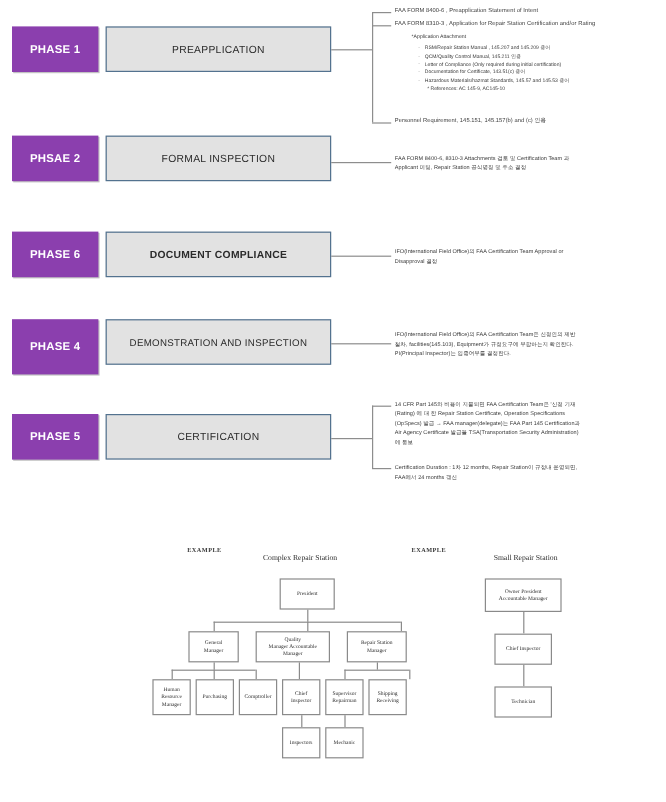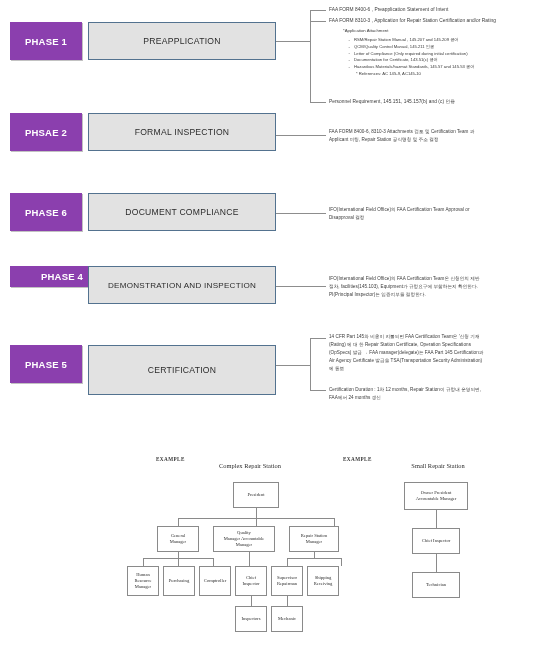--- a/index.html
+++ b/index.html
@@ -188,38 +188,38 @@
   <div class="phase-row" style="top:113px;">
     <div class="phase-badge" style="top:0px;height:38px;">PHSAE 2</div>
     <div class="phase-box" style="top:0px;height:38px;">FORMAL INSPECTION</div>
   </div>
   <div class="hline" style="left:276px;top:135px;width:50px;"></div>
   <div class="annot" style="left:329px;top:128px;width:224px;">FAA FORM 8400-6, 8310-3 Attachments 검토 및 Certification Team 과</div>
   <div class="annot" style="left:329px;top:136px;width:224px;">Applicant 미팅, Repair Station 공식명칭 및 주소 결정</div>
 
   <div class="phase-row" style="top:193px;">
     <div class="phase-badge" style="top:0px;height:38px;">PHASE 6</div>
-    <div class="phase-box" style="top:0px;height:38px;">DOCUMENT COMPLIANCE</div>
+    <div class="phase-box" style="top:0px;height:38px;font-weight:bold;">DOCUMENT COMPLIANCE</div>
   </div>
   <div class="hline" style="left:276px;top:213px;width:50px;"></div>
   <div class="annot" style="left:329px;top:206px;width:224px;">IFO(International Field Office)의  FAA  Certification Team Approval or</div>
   <div class="annot" style="left:329px;top:214px;width:224px;">Disapproval 결정</div>
 
   <div class="phase-row" style="top:266px;">
-    <div class="phase-badge" style="top:0px;height:21px;padding-left:16px;">PHASE 4</div>
+    <div class="phase-badge" style="top:0px;height:46px;">PHASE 4</div>
     <div class="phase-box tall-inner" style="top:0px;height:38px;">DEMONSTRATION AND INSPECTION</div>
   </div>
   <div class="hline" style="left:276px;top:286px;width:50px;"></div>
   <div class="annot" style="left:329px;top:275px;width:226px;">IFO(International Field Office)의 FAA Certification Team은 신청인의 제반</div>
   <div class="annot" style="left:329px;top:283px;width:226px;">절차, facilities(145.103), Equipment가  규정요구에  부합하는지  확인한다.</div>
   <div class="annot" style="left:329px;top:291px;width:226px;">PI(Principal Inspector)는 입증여부를 결정한다.</div>
 
   <div class="phase-row" style="top:345px;">
     <div class="phase-badge" style="top:0px;height:38px;">PHASE 5</div>
-    <div class="phase-box" style="top:0px;height:50px;">CERTIFICATION</div>
+    <div class="phase-box" style="top:0px;height:38px;">CERTIFICATION</div>
   </div>
   <div class="hline" style="left:276px;top:365px;width:34px;"></div>
   <div class="vline" style="left:310px;top:338px;height:52px;"></div>
   <div class="hline" style="left:310px;top:338px;width:16px;"></div>
   <div class="hline" style="left:310px;top:390px;width:16px;"></div>
 
   <div class="annot" style="left:329px;top:333px;width:226px;">14 CFR Part 145와 비용이 지불되면 FAA Certification Team은 '신청 기재</div>
   <div class="annot" style="left:329px;top:341px;width:226px;">(Rating) 에  대 한  Repair Station Certificate,  Operation  Specifications</div>
   <div class="annot" style="left:329px;top:349px;width:226px;">(OpSpecs) 발급 → FAA manager(delegate)는 FAA Part 145 Certification과</div>
   <div class="annot" style="left:329px;top:357px;width:226px;">Air Agency Certificate 발급을 TSA(Transportation Security Administration)</div>

